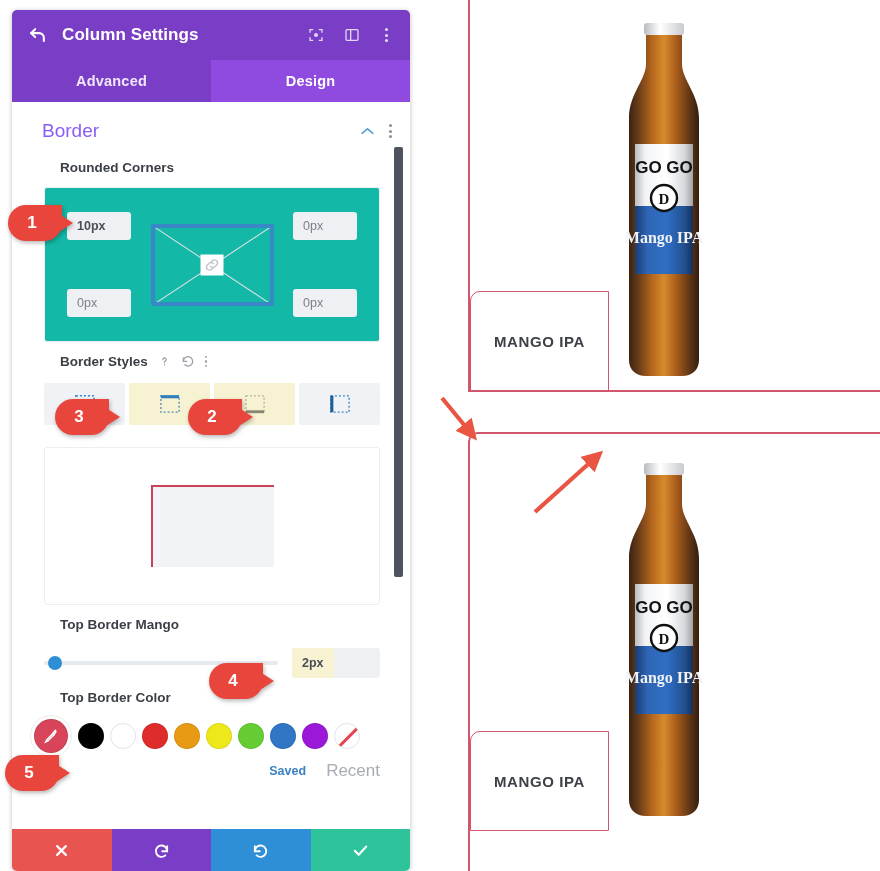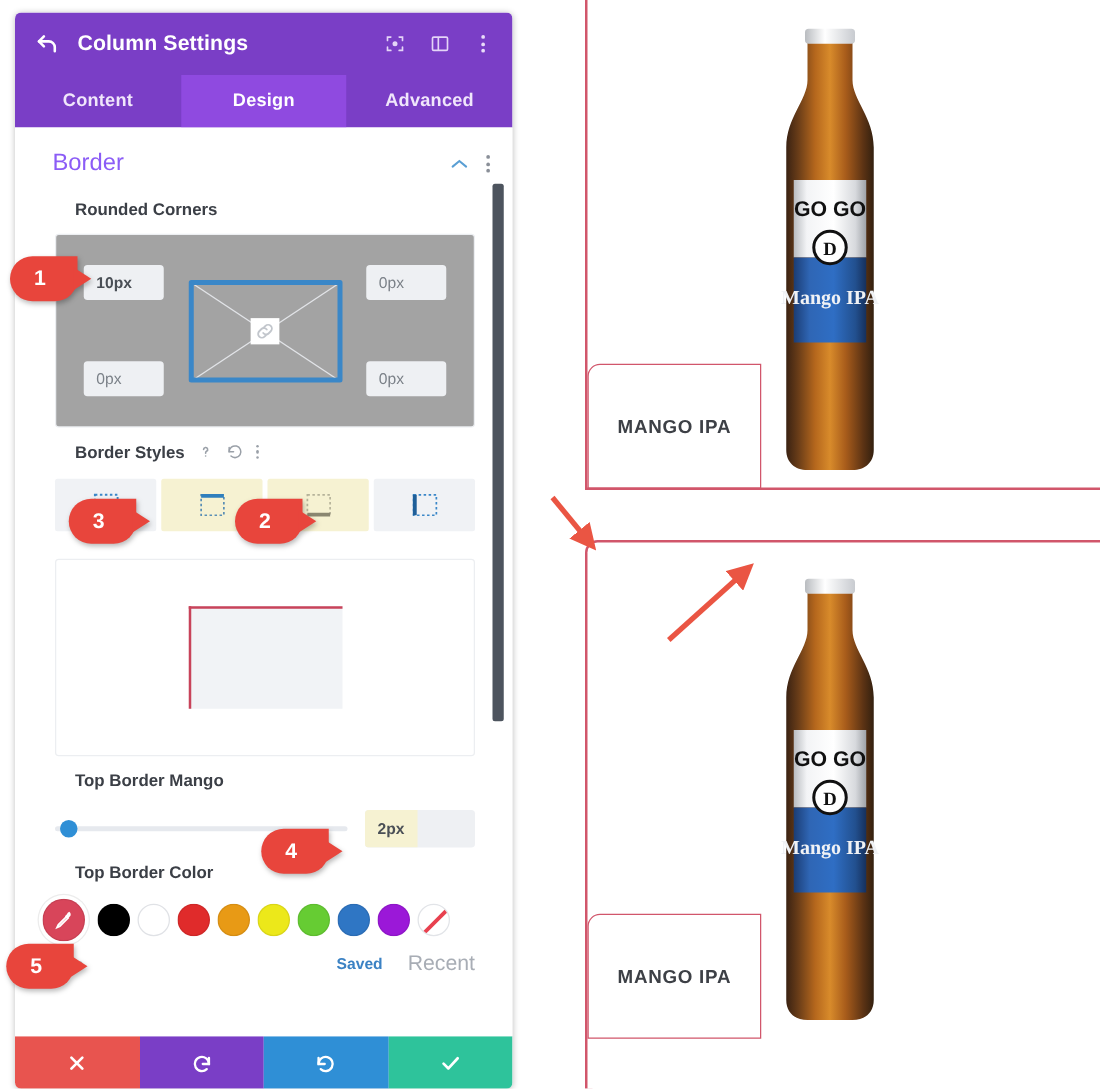--- a/index.html
+++ b/index.html
@@ -64,21 +64,21 @@
     font-size: 13.5px; font-weight: 700; color: #3b3f46;
     display:flex; align-items:center; gap:10px;
   }
   .lbl-ic { color:#9aa0a8; font-size:13px; cursor:pointer; display:flex; align-items:center; }
   .lbl-dots { display:flex; flex-direction:column; gap:2px; align-items:center; cursor:pointer;}
   .lbl-dots i { width:2.6px; height:2.6px; background:#9aa0a8; border-radius:50%; display:block;}
 
   
   .corner-box {
     margin: 4px 30px 0 32px; border: 1px solid #eceef1; border-radius: 3px;
-    background:#a3a3a3; padding: 33px 14px; position: relative;
+    background:#14b8a6; padding: 33px 14px; position: relative;
     display:flex; align-items:center; justify-content:center; height:155px;
   }
   .corner-inp {
     position:absolute; width: 64px; height: 28px; background:#eef0f3; border-radius:3px;
     display:flex; align-items:center; padding-left:10px;
     font-size:12.5px; color:#7b8188; cursor:text;
   }
   .corner-inp.filled { color:#4a4f56; font-weight:600; }
   .c-tl { left: 22px;  top: 24px; }
   .c-tr { right: 22px; top: 24px; }
@@ -257,23 +257,22 @@
           </svg>
       </div>
       <div class="tb-dots">
         <i></i>
           <i></i>
           <i></i>
       </div>
     </div>
 
     <div class="tabs">
-      <div class="tab">Content</div>
+      <div class="tab">Advanced</div>
       <div class="tab active">Design</div>
-      <div class="tab">Advanced</div>
     </div>
 
     <div class="pbody">
 
       <div class="sec-header">
         <div class="sec-title">Border</div>
         <div class="chev">
           <svg width="15" height="9" viewBox="0 0 16 10" fill="none" stroke="currentColor" stroke-width="1.8" stroke-linecap="round">
               <path d="M2 7 L8 2 L14 7"></path>
             </svg>

